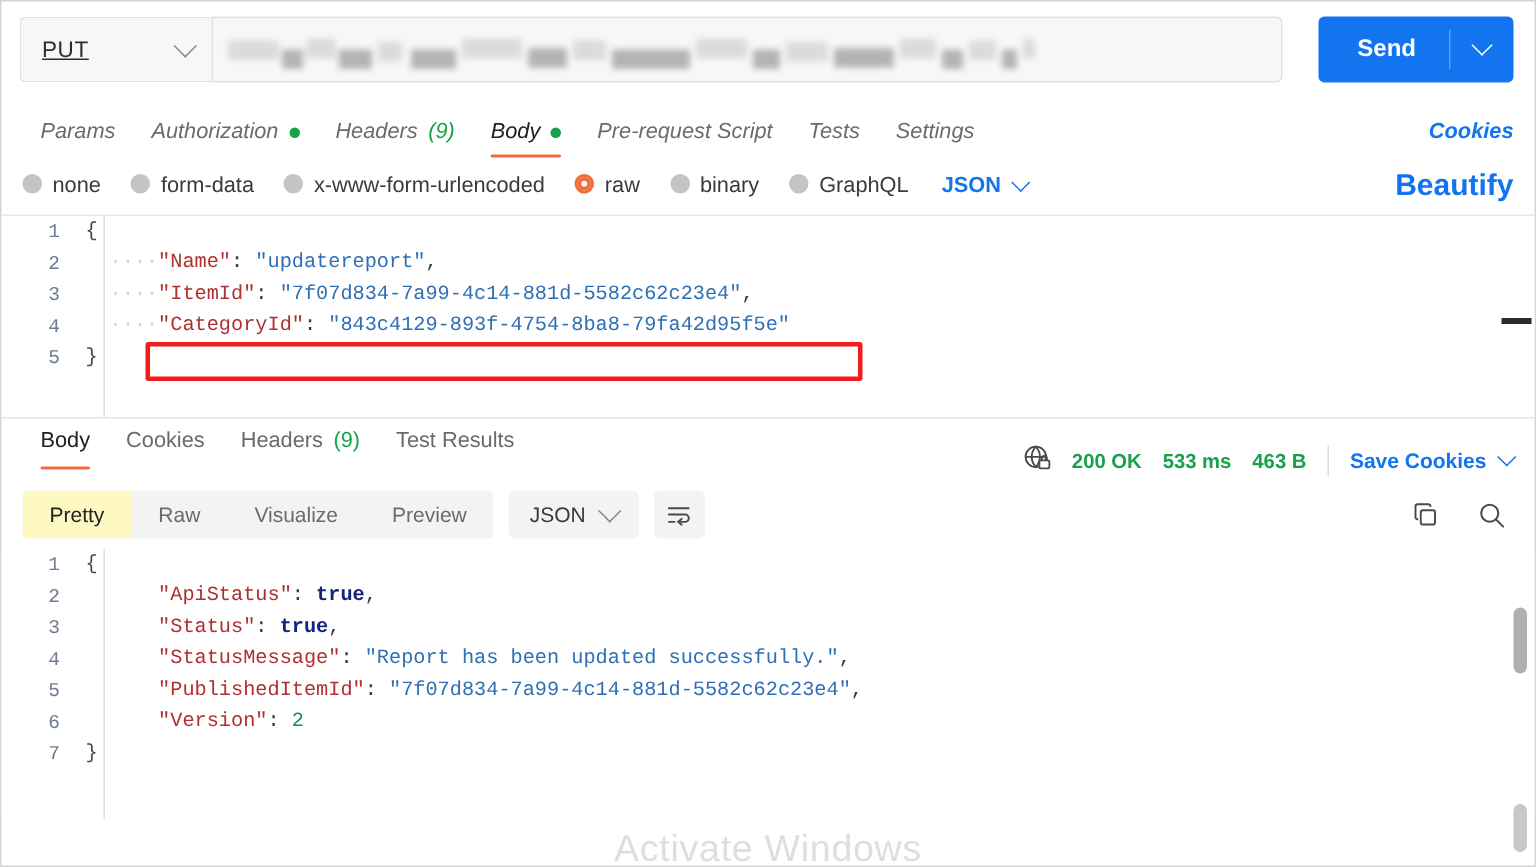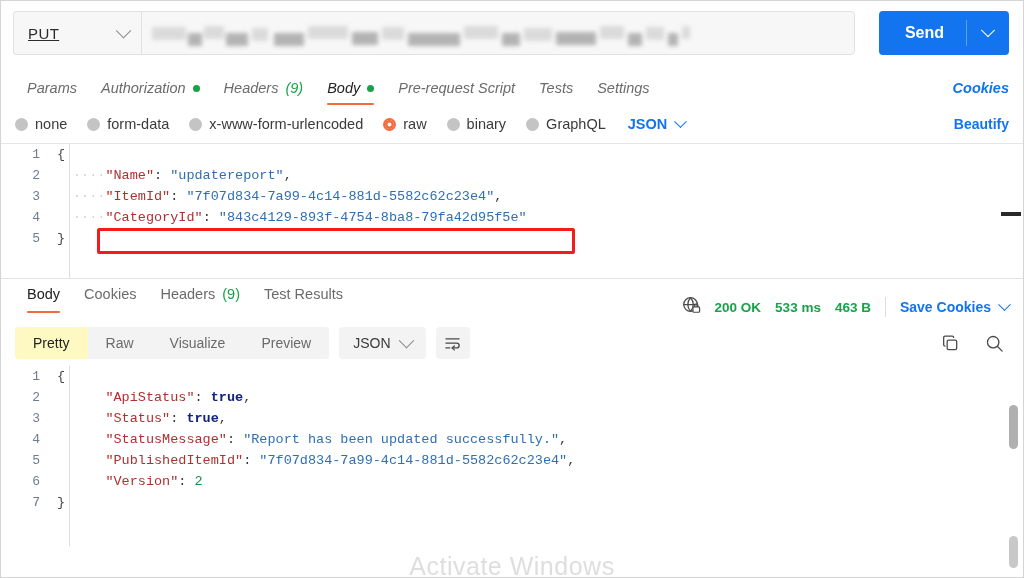--- a/index.html
+++ b/index.html
@@ -112,41 +112,41 @@
     margin-left: auto; color: #1374ef; font-size: 14.5px;
     font-weight: bold; padding-bottom: 9px; cursor: pointer;
   }
 
   
   .body-row {
     display: flex; align-items: center;
     height: 38px; padding: 0 14px;
   }
   .radio-item {
-    display: flex; align-items: center; gap: 7px;
+    display: flex; gap: 7px;
     margin-right: 20px; cursor: pointer;
     font-size: 14.5px; color: #3b3b3b;
   }
   .radio {
     width: 13px; height: 13px; border-radius: 50%;
     background: #c4c4c4;
   }
   .radio.on {
     background: #fff;
     border: 2px solid #f26b3a;
     box-shadow: inset 0 0 0 2.5px #f26b3a;
   }
   .json-sel {
     display: flex; align-items: center; gap: 9px;
     color: #1374ef; font-size: 14.5px; font-weight: bold;
     cursor: pointer; margin-left: 2px;
   }
   .json-sel .chev { border-color: #1374ef; width: 9px; height: 9px; }
   .beautify {
-    margin-left: auto; color: #1374ef; font-size: 14px;
+    margin-left: auto; color: #1374ef; font-size: 20px;
     font-weight: bold; cursor: pointer;
   }
 
   
   .editor {
     position: relative;
     border-top: 1px solid #e6e6e6;
     background: #ffffff;
     font-family: "Liberation Mono", monospace;
     overflow: hidden;

